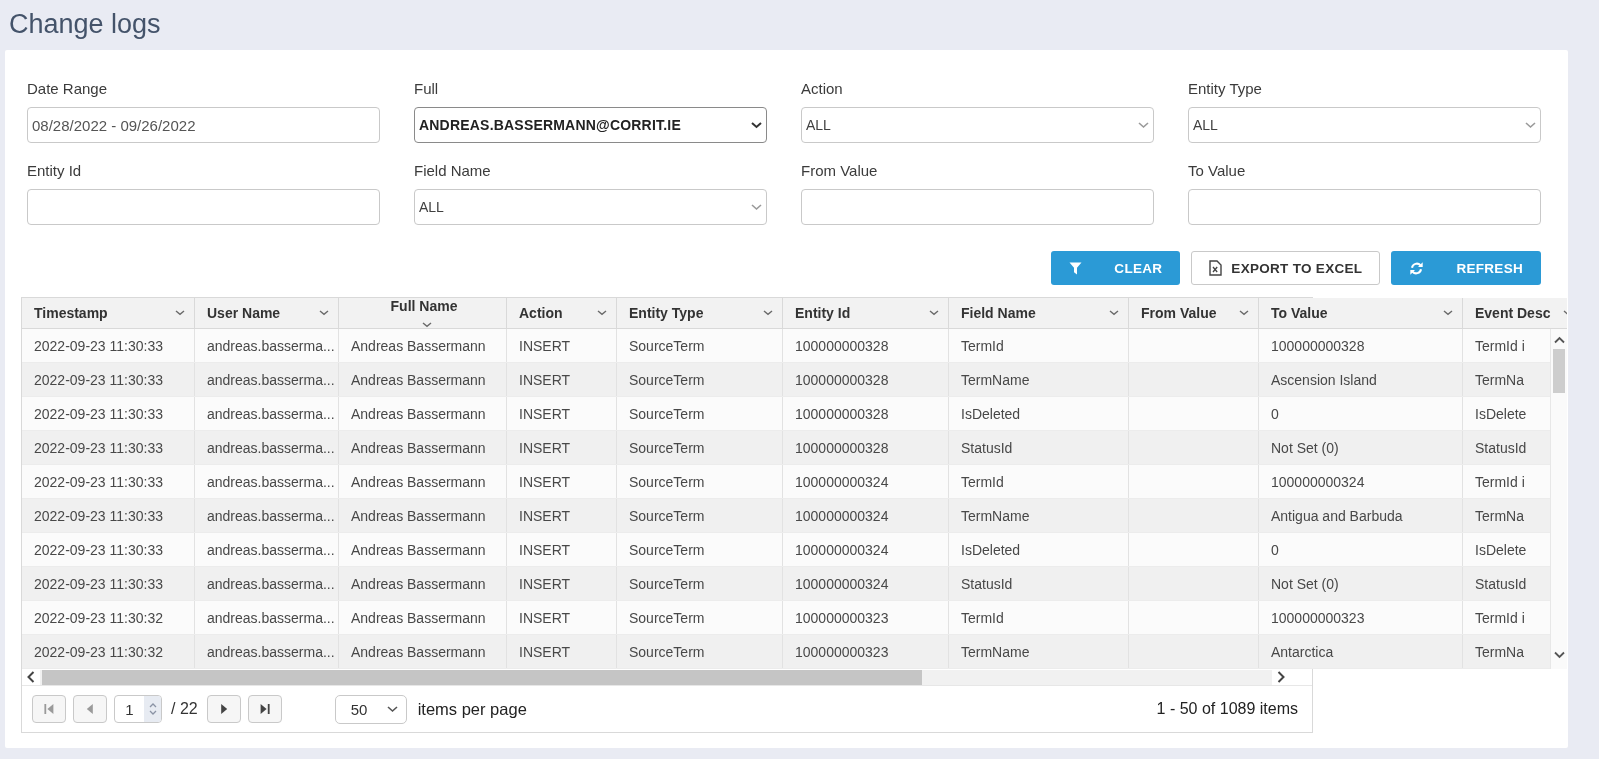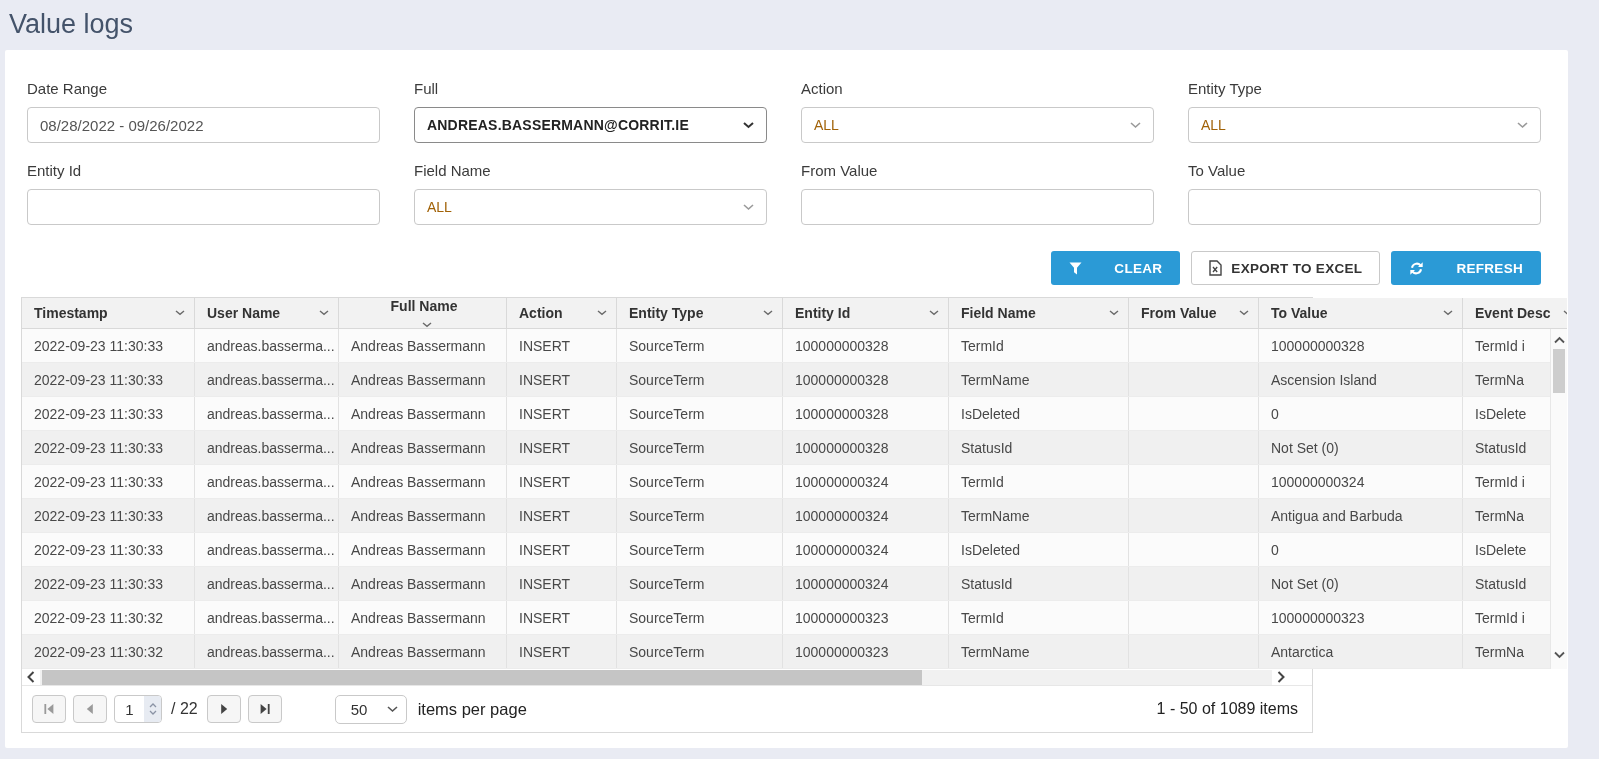--- a/index.html
+++ b/index.html
@@ -34,28 +34,28 @@
     padding: 0 27px 0 22px;
   }
   .field-label { font-size: 15px; color: #3b3b3b; margin-bottom: 10px; }
   .control {
     height: 36px;
     border: 1px solid #c9c9c9;
     border-radius: 4px;
     background: #fff;
     display: flex;
     align-items: center;
-    padding: 0 12px;
+    padding: 0 4px;
     font-size: 15px;
     color: #555;
   }
   .control.dropdown { justify-content: space-between; }
   .control.user { border-color: #8a8a8a; }
   .val.strong { font-weight: bold; font-size: 14px; color: #222; letter-spacing: .2px; }
-  .val.ph { color: #a16207; font-size: 14px; }
+  .val.ph { color: #404040; font-size: 14px; }
   .chev { display: flex; align-items: center; }
   
   .actions {
     display: flex;
     justify-content: flex-end;
     gap: 11px;
     margin: 26px 27px 12px 0;
   }
   .btn {
     height: 34px;
@@ -187,21 +187,21 @@
     margin-left: 46px; margin-right: 11px;
     font-size: 15px; color: #333;
     background: #fff;
   }
   .ipp { font-size: 16.5px; color: #222; }
   .summary { margin-left: auto; font-size: 16px; color: #222; }
 </style>
 </head>
 <body>
 
-<div class="page-title">Value logs</div>
+<div class="page-title">Change logs</div>
 
 <div class="card">
 
   <div class="filters">
 
     <div class="field">
       <div class="field-label">Date Range</div>
       <div class="control input">
         <span class="val">08/28/2022 - 09/26/2022</span>
       </div>

